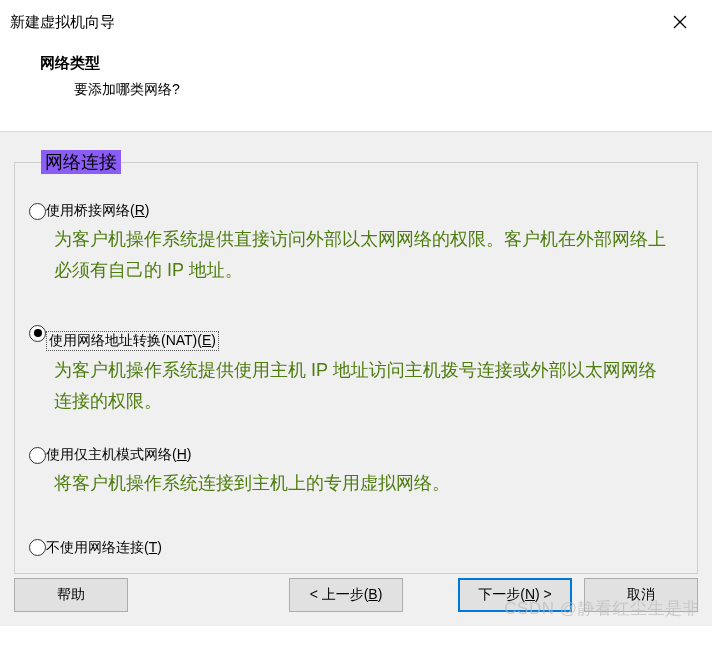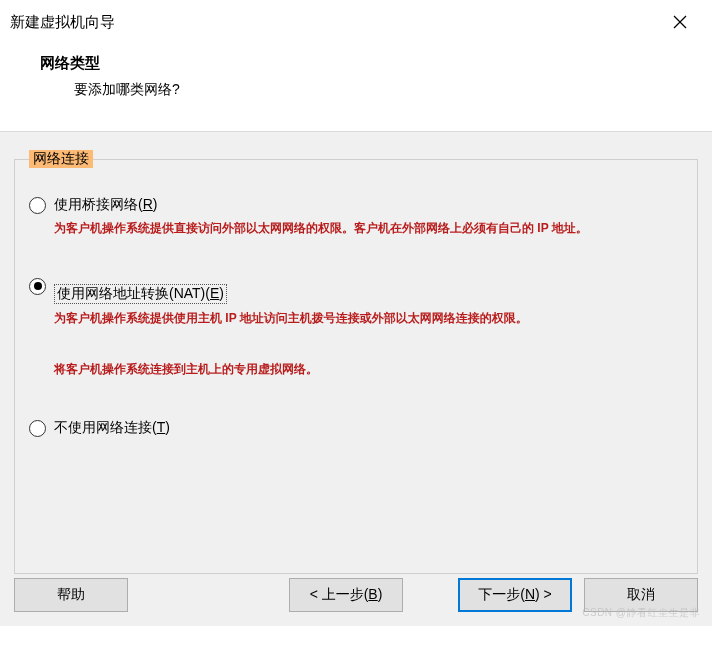--- a/index.html
+++ b/index.html
@@ -45,37 +45,37 @@
     }
 
     
     fieldset.groupbox {
       border: 1px solid #cfcfcf;
       background: transparent;
       padding: 18px 14px 20px 14px;
       height: 424px;
     }
     fieldset.groupbox legend {
-      font-size: 14px;
+      font-size: 18px;
       padding: 0 4px;
-      margin-left: 0;
+      margin-left: 12px;
       color: #000;
-      background: #fdba74;
+      background: #8b5cf6;
     }
 
     .radio-item {
       margin-top: 10px;
       margin-bottom: 30px;
     }
     .radio-item:last-child { margin-bottom: 8px; }
 
     .radio-line {
       display: flex;
       align-items: center;
-      gap: 8px;
+      gap: 0;
     }
     .radio-input {
       width: 17px; height: 17px;
       border-radius: 50%;
       border: 1.2px solid #333;
       background: #fff;
       display: inline-flex;
       align-items: center; justify-content: center;
       cursor: pointer;
       flex-shrink: 0;
@@ -89,27 +89,26 @@
     .radio-label {
       font-size: 14px;
     }
     .radio-label.selected {
       border: 1px dotted #555;
       padding: 0 2px;
       margin-top: 16px;
     }
     .radio-label u { text-decoration: underline; }
     .radio-desc {
-      font-size: 12px;
-      color: #b91c1c;
+      font-size: 18px;
+      color: #4d7c0f;
       margin-left: 25px;
       margin-top: 4px;
       line-height: 1.7;
       max-width: 620px;
-      font-weight: bold;
     }
 
     
     .button-row {
       position: absolute;
       left: 0; right: 0; bottom: 0;
       height: 62px;
       padding: 0 14px;
       display: flex;
       align-items: center;
@@ -126,21 +125,21 @@
       cursor: pointer;
       padding: 0 10px;
     }
     button.win-btn.default {
       border: 2px solid #0078d7;
       margin-left: 43px;
     }
     .watermark {
       position: absolute;
       right: 12px; bottom: 6px;
-      font-size: 10px;
+      font-size: 17px;
       color: #b9b9b9;
       opacity: 0.65;
       letter-spacing: 0.5px;
       pointer-events: none;
     }
   </style>
 </head>
 <body>
 
 <div class="titlebar">
@@ -172,20 +171,24 @@
 
     <div class="radio-item">
       <div class="radio-line">
         <span class="radio-input checked"></span>
         <span class="radio-label selected">使用网络地址转换(NAT)(<u>E</u>)</span>
       </div>
       <div class="radio-desc">为客户机操作系统提供使用主机 IP 地址访问主机拨号连接或外部以太网网络连接的权限。</div>
     </div>
 
     <div class="radio-item">
+      <div class="radio-line">
+        <span class="radio-input"></span>
+        <span class="radio-label">使用仅主机模式网络(<u>H</u>)</span>
+      </div>
       <div class="radio-desc">将客户机操作系统连接到主机上的专用虚拟网络。</div>
     </div>
 
     <div class="radio-item" style="margin-top:40px;">
       <div class="radio-line">
         <span class="radio-input"></span>
         <span class="radio-label">不使用网络连接(<u>T</u>)</span>
       </div>
     </div>
 

